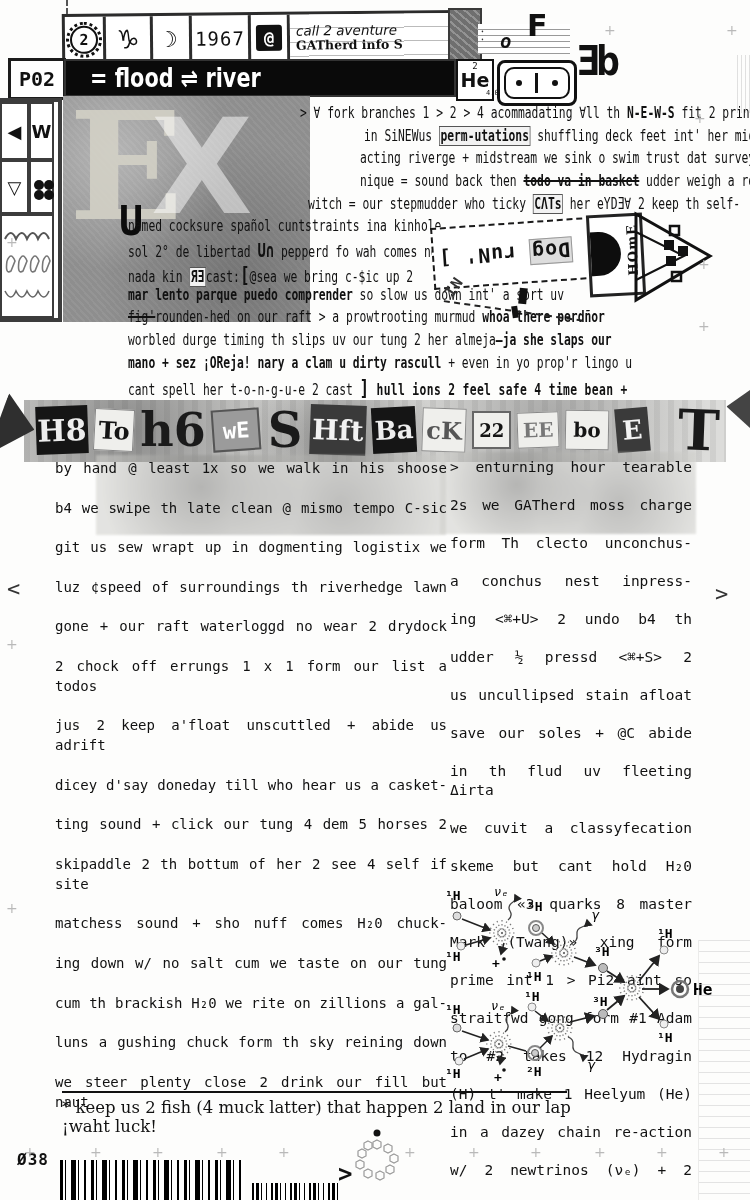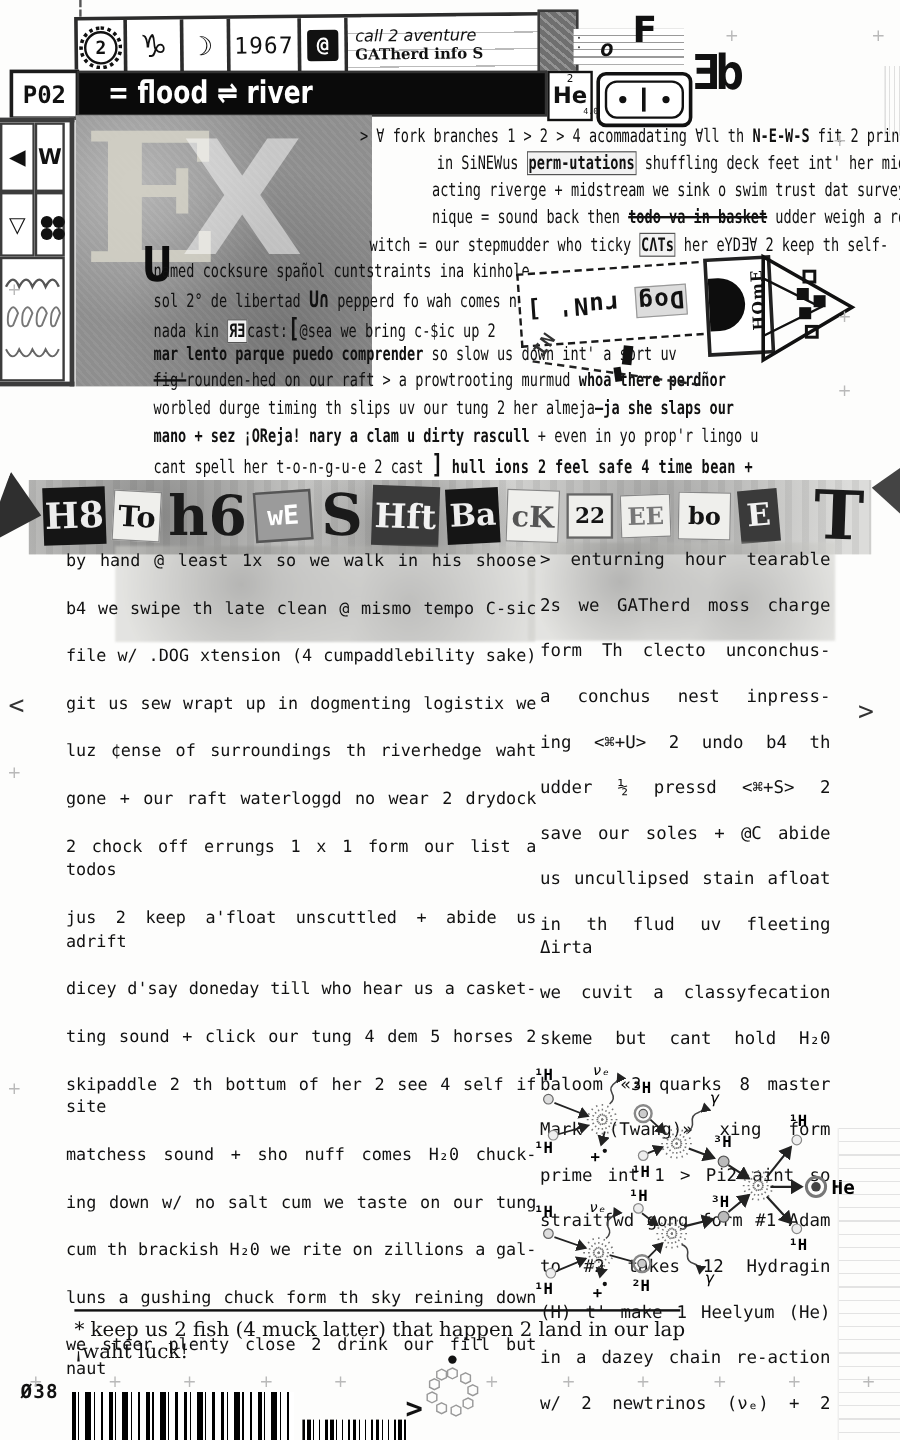--- a/index.html
+++ b/index.html
@@ -249,23 +249,22 @@
     <span class="tile t-dark" style="width:34px;height:44px;font-size:26px;transform:rotate(-5deg)">E</span>
     <span class="tile t-plain" style="width:56px;height:60px;font-size:56px;transform:rotate(2deg);margin-left:18px">T</span>
   </div>
 
   <div class="abs smudge" style="left:96px;top:455px;width:350px;height:80px"></div>
   <div class="abs smudge" style="left:440px;top:452px;width:256px;height:82px"></div>
 
   <div class="abs colL">
     <div class="jline">by hand @ least 1x so we  walk in his shoose</div>
     <div class="jline">b4 we swipe th late clean @ mismo tempo C-sic</div>
-    <div class="jline">file w/ .DOG xtension (4 cumpaddlebility sake)</div>
     <div class="jline">git us sew wrapt up in dogmenting logistix we</div>
-    <div class="jline">luz ¢ense of surroundings th riverhedge waht</div>
+    <div class="jline">luz ¢speed of surroundings th riverhedge lawn</div>
     <div class="jline">gone + our raft waterloggd no wear 2 drydock</div>
     <div class="jline">2 chock off errungs 1 x 1 form our list a todos</div>
     <div class="jline">jus 2 keep a'float unscuttled + abide us adrift</div>
     <div class="jline">dicey d'say doneday till who hear us a casket-</div>
     <div class="jline">ting sound + click our tung 4 dem 5 horses 2</div>
     <div class="jline">skipaddle 2 th bottum of her 2 see 4 self if site</div>
     <div class="jline">matchess sound + sho nuff comes H₂0 chuck-</div>
     <div class="jline">ing down w/ no salt cum we taste on our tung</div>
     <div class="jline">cum th brackish H₂0 we rite on zillions a gal-</div>
     <div class="jline">luns a gushing chuck form th sky reining down</div>
@@ -273,22 +272,22 @@
 
   </div>
 
   <div class="abs colR">
     <div class="jline">&gt; enturning hour tearable</div>
     <div class="jline">2s we GATherd moss charge</div>
     <div class="jline">form Th clecto unconchus-</div>
     <div class="jline">a conchus nest inpress-</div>
     <div class="jline">ing &lt;⌘+U&gt; 2 undo b4 th</div>
     <div class="jline">udder ½ pressd &lt;⌘+S&gt; 2</div>
+    <div class="jline">us uncullipsed stain afloat</div>
     <div class="jline">save our soles + @C abide</div>
-    <div class="jline">us uncullipsed stain afloat</div>
     <div class="jline">in th flud uv fleeting Δirta</div>
     <div class="jline">we cuvit a classyfecation</div>
     <div class="jline">skeme but cant hold H₂0</div>
     <div class="jline">baloom «3 quarks 8 master</div>
     <div class="jline">Mark (Twang)» xing form</div>
     <div class="jline">prime int 1 &gt; Pi2 aint so</div>
     <div class="jline">straitfwd gong form #1 Adam</div>
     <div class="jline">to #2 takes 12 Hydragin</div>
     <div class="jline">(H) t' make 1 Heelyum (He)</div>
     <div class="jline">in a dazey chain re-action</div>

